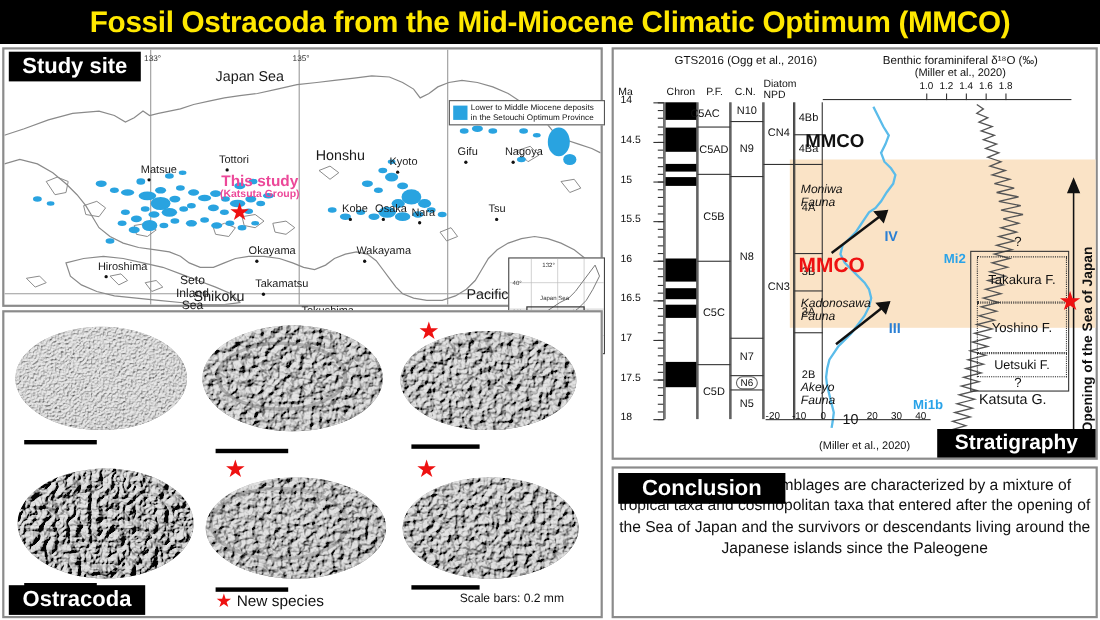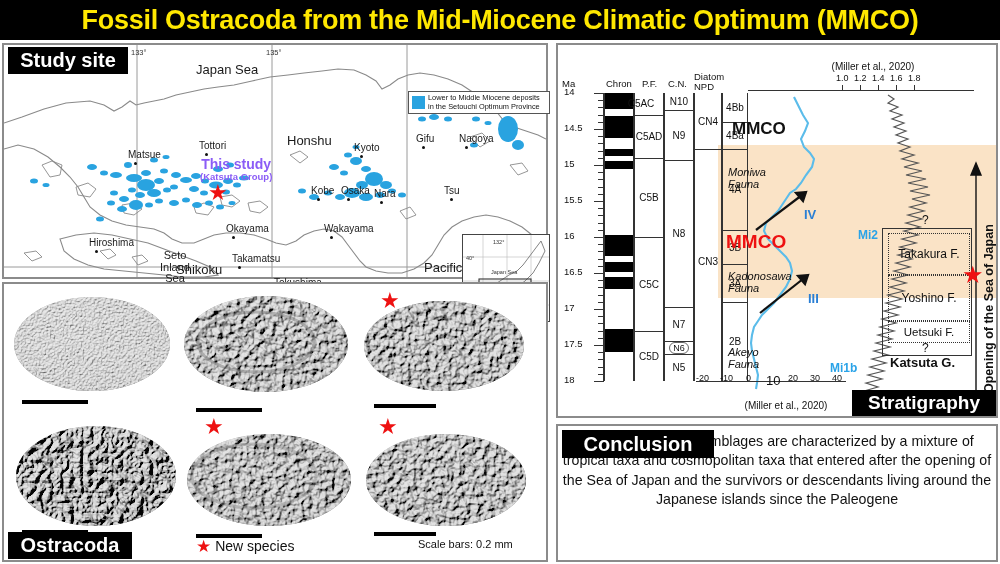--- a/index.html
+++ b/index.html
@@ -18,21 +18,21 @@
      display:flex;align-items:center;justify-content:center;z-index:30;}
 
   
   #map-panel{left:2px;top:43px;width:546px;height:236px;}
   #map-svg{position:absolute;left:0;top:0;}
   #map-title{left:8px;top:47px;width:120px;height:27px;font-size:20px;}
   .maplabel{position:absolute;color:#1a1a1a;white-space:nowrap;font-size:10px;}
   .maplabel.big{font-size:13px;}
   .maplabel.mid{font-size:11px;}
   .coord{position:absolute;font-size:7.5px;color:#333;white-space:nowrap;}
-  #thisstudy{position:absolute;left:196px;top:112px;color:#8b5cf6;font-weight:bold;
+  #thisstudy{position:absolute;left:196px;top:112px;color:#ec4899;font-weight:bold;
      font-size:14px;text-align:center;line-height:1.0;white-space:nowrap;}
   #thisstudy .sub{font-size:9.5px;display:block;margin-top:1px;}
   .redstar{position:absolute;color:#ee1111;line-height:1;}
   #legend-box{position:absolute;left:404px;top:46px;width:142px;height:23px;
      background:#fff;border:1px solid #555;box-sizing:border-box;display:flex;align-items:center;}
   #legend-sw{width:13px;height:13px;background:#29a3e0;margin:0 3px 0 3px;flex:0 0 auto;}
   #legend-tx{font-size:7.4px;line-height:1.12;color:#111;}
   #inset{position:absolute;left:458px;top:189px;width:88px;height:88px;
      background:#fff;border:1px solid #444;box-sizing:border-box;overflow:hidden;}
   .insettx{position:absolute;font-size:5.5px;color:#333;white-space:nowrap;}
@@ -58,21 +58,21 @@
   .axlab{position:absolute;font-size:9.5px;color:#111;white-space:nowrap;}
   .mmcoband{position:absolute;background:#fae3c6;}
   .epoch{position:absolute;font-weight:bold;white-space:nowrap;}
   .fauna{position:absolute;font-style:italic;font-size:11px;color:#111;line-height:1.05;white-space:nowrap;}
   .milab{position:absolute;color:#2aa3e8;font-weight:bold;font-size:12px;white-space:nowrap;}
   .arrlab{position:absolute;color:#2a7fd4;font-weight:bold;font-size:13px;white-space:nowrap;}
   .fmbox{position:absolute;border:1px dotted #333;box-sizing:border-box;background:transparent;
      display:flex;align-items:center;justify-content:center;font-size:12px;color:#111;}
   #fmouter{position:absolute;border:1px solid #333;box-sizing:border-box;}
   .qmark{position:absolute;font-size:12px;color:#111;}
-  #katsuta{position:absolute;font-weight:bold;font-size:13px;color:#111;white-space:nowrap;}
+  #katsuta{position:absolute;font-weight:normal;font-size:13px;color:#111;white-space:nowrap;}
   #opening{position:absolute;font-weight:bold;font-size:12.5px;color:#111;white-space:nowrap;
      transform:rotate(-90deg);transform-origin:left top;}
 
   
   #conc-panel{left:556px;top:424px;width:442px;height:138px;}
   #conc-title{left:562px;top:430px;width:152px;height:28px;font-size:20px;}
   #conc-text{position:absolute;left:562px;top:432px;width:430px;font-size:14.2px;
      line-height:1.36;color:#111;text-align:center;}
 </style>
 </head>
@@ -371,20 +371,22 @@
   </div>
   <div class="blacklabel" id="ost-title">Ostracoda</div>
   <div id="newsp">
     <span class="s">★</span>
     <span>New species</span>
   </div>
   <div id="scalenote">Scale bars: 0.2 mm</div>
 
   <div class="panel" id="strat-panel">
 
+    <div class="shead" style="left:10px;top:4px;width:220px;">GTS2016 (Ogg et al., 2016)</div>
+    <div class="shead" style="left:190px;top:4px;width:250px;">Benthic foraminiferal δ¹⁸O (‰)</div>
     <div class="shead" style="left:190px;top:16px;width:250px;font-size:10px;">(Miller et al., 2020)</div>
     <div class="colhd" style="left:4px;top:33px;">Ma</div>
     <div class="colhd" style="left:48px;top:33px;">Chron</div>
     <div class="colhd" style="left:84px;top:33px;">P.F.</div>
     <div class="colhd" style="left:110px;top:33px;">C.N.</div>
     <div class="colhd" style="left:136px;top:26px;">Diatom</div>
     <div class="colhd" style="left:136px;top:36px;">NPD</div>
 
     <div id="iso-ticks-host">
         <div style="position: absolute; left: 278px; top: 28px; font-size: 9px; color: rgb(17, 17, 17);">1.0</div>

